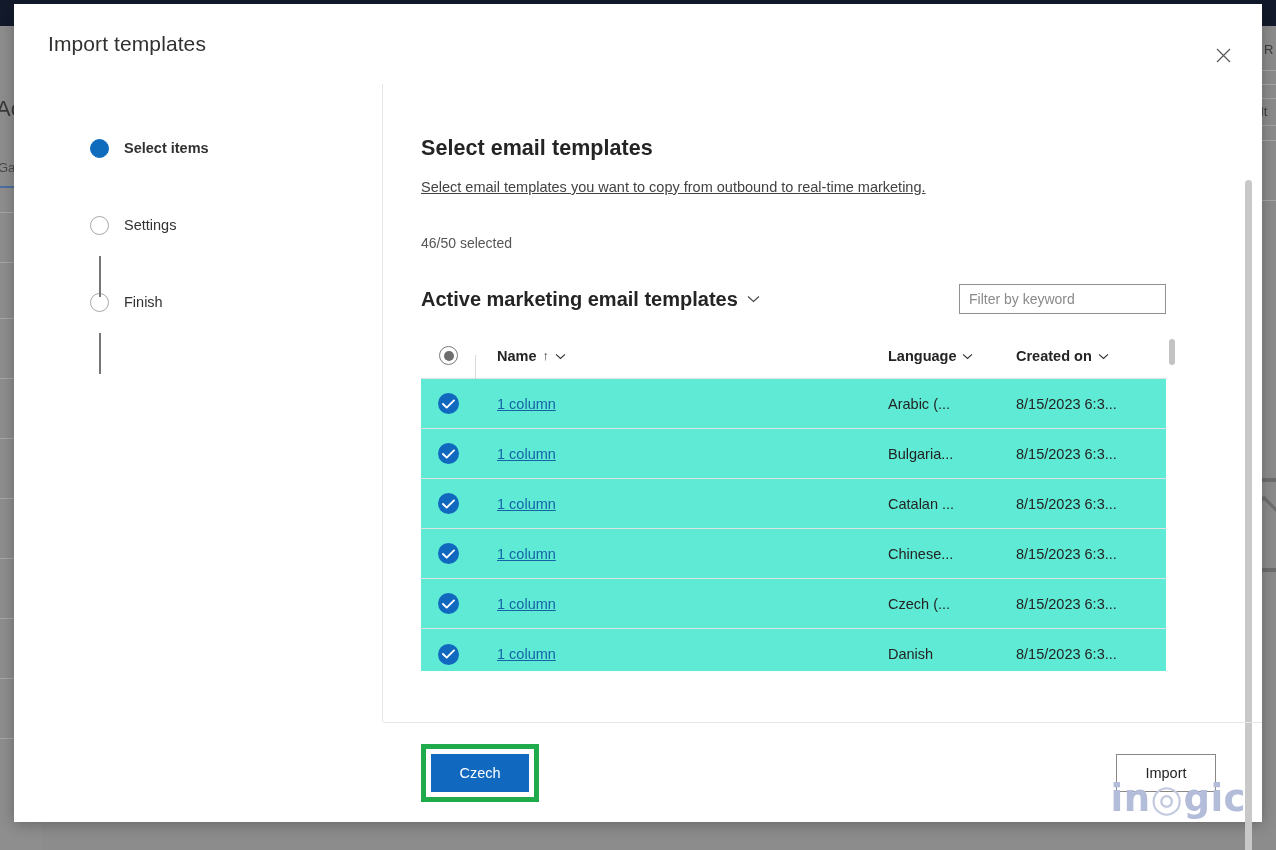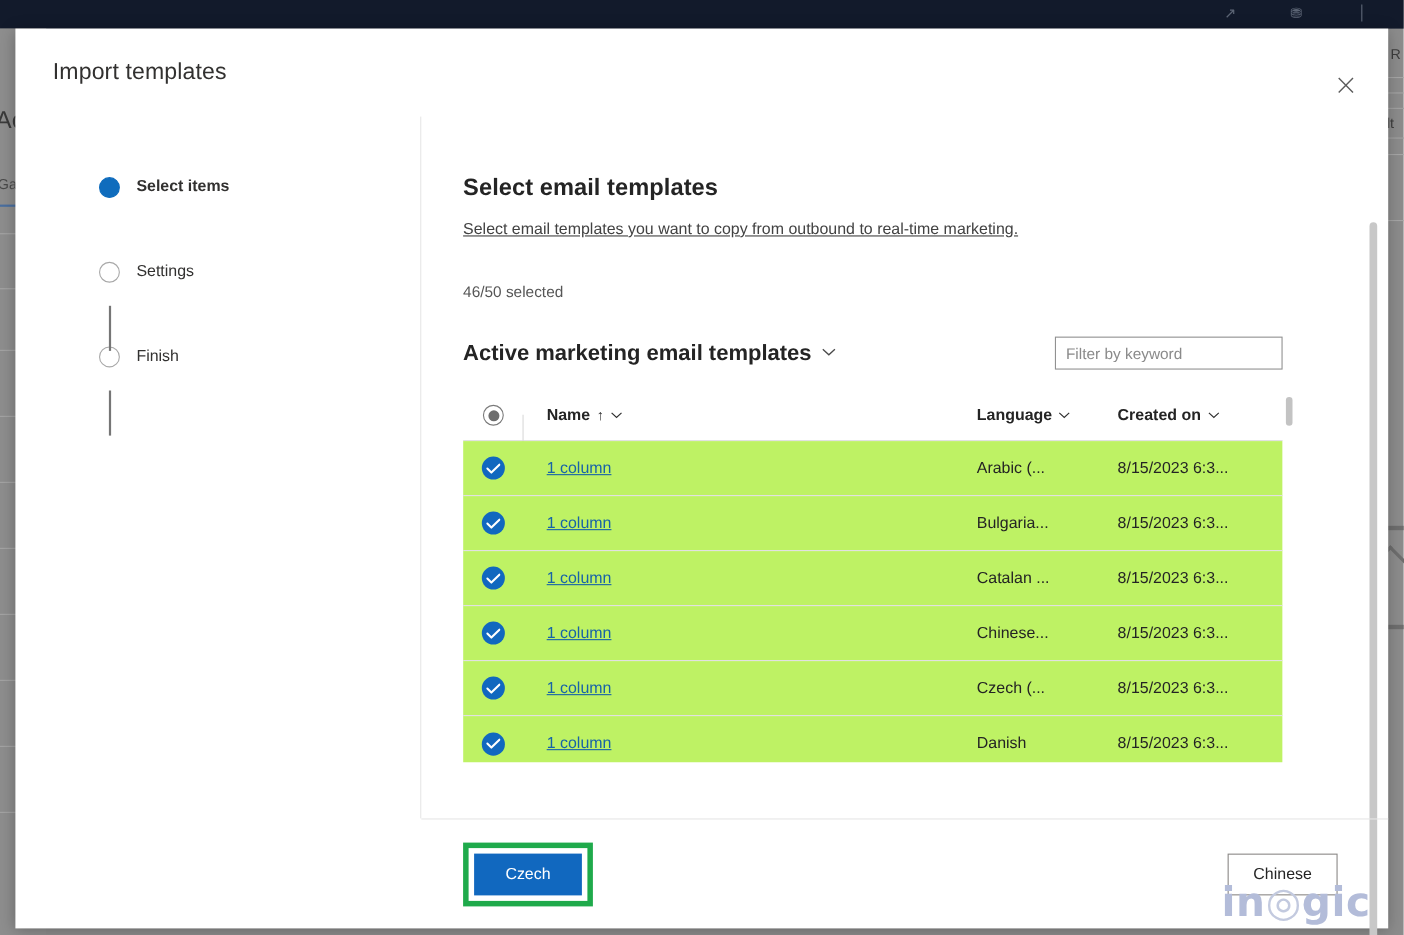--- a/index.html
+++ b/index.html
@@ -51,21 +51,21 @@
   }
   .bg-chevron {
     position: absolute; width: 40px; height: 40px;
     border-top: 3px solid #6e6e6e; border-right: 3px solid #6e6e6e;
     transform: rotate(-45deg);
   }
 
   
   #import-dialog {
     position: absolute;
-    left: 14px; top: 26px;
+    left: 14px; top: 4px;
     width: 1248px; height: 818px;
     background: #ffffff;
     box-shadow: 0 2px 14px rgba(0,0,0,0.28);
     display: flex; flex-direction: column;
   }
 
   .dlg-header {
     position: relative;
     height: 80px; flex: 0 0 80px;
     display: flex; align-items: center;
@@ -210,21 +210,21 @@
   .chev { font-size: 11px; }
 
   .grid-scroll {
     max-height: 292px;
     overflow: hidden;
     position: relative;
   }
   .grid-row {
     display: flex; align-items: center;
     height: 50px;
-    background: #bef264;
+    background: #5eead4;
     border-bottom: 1px solid #e1e1e1;
     cursor: pointer;
   }
   .grid-row:last-child { border-bottom: none; }
   .row-check {
     width: 21px; height: 21px; border-radius: 50%;
     background: #1168bf;
     display: flex; align-items: center; justify-content: center;
     cursor: pointer;
   }
@@ -504,19 +504,19 @@
 
     <div class="dlg-scrollbar">
       <div class="dlg-scroll-thumb"></div>
     </div>
   </div>
 
   <div class="dlg-footer">
     <span class="highlight-box">
       <button class="btn-next">Czech</button>
     </span>
-    <button class="btn-cancel">Chinese</button>
+    <button class="btn-cancel">Import</button>
   </div>
 
   <div class="watermark">
     <span>in</span><span class="gl">◎</span><span>gic</span>
   </div>
 </div>
 
 </body></html>

